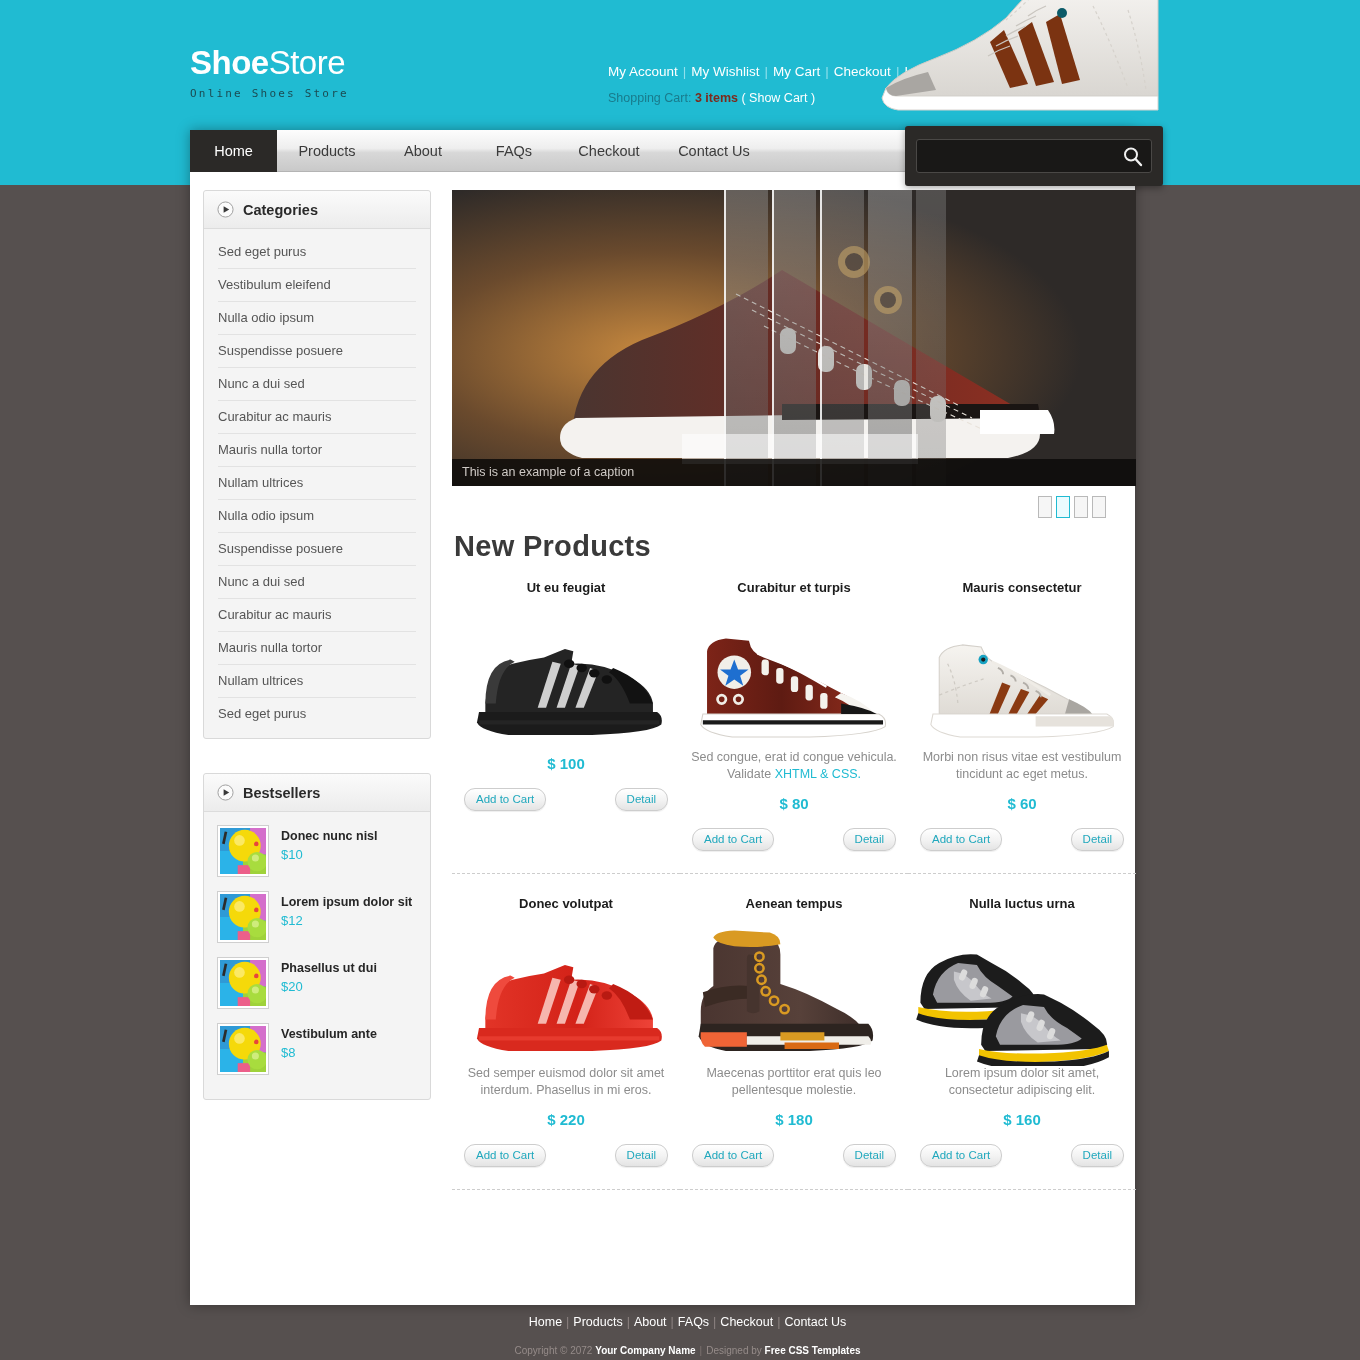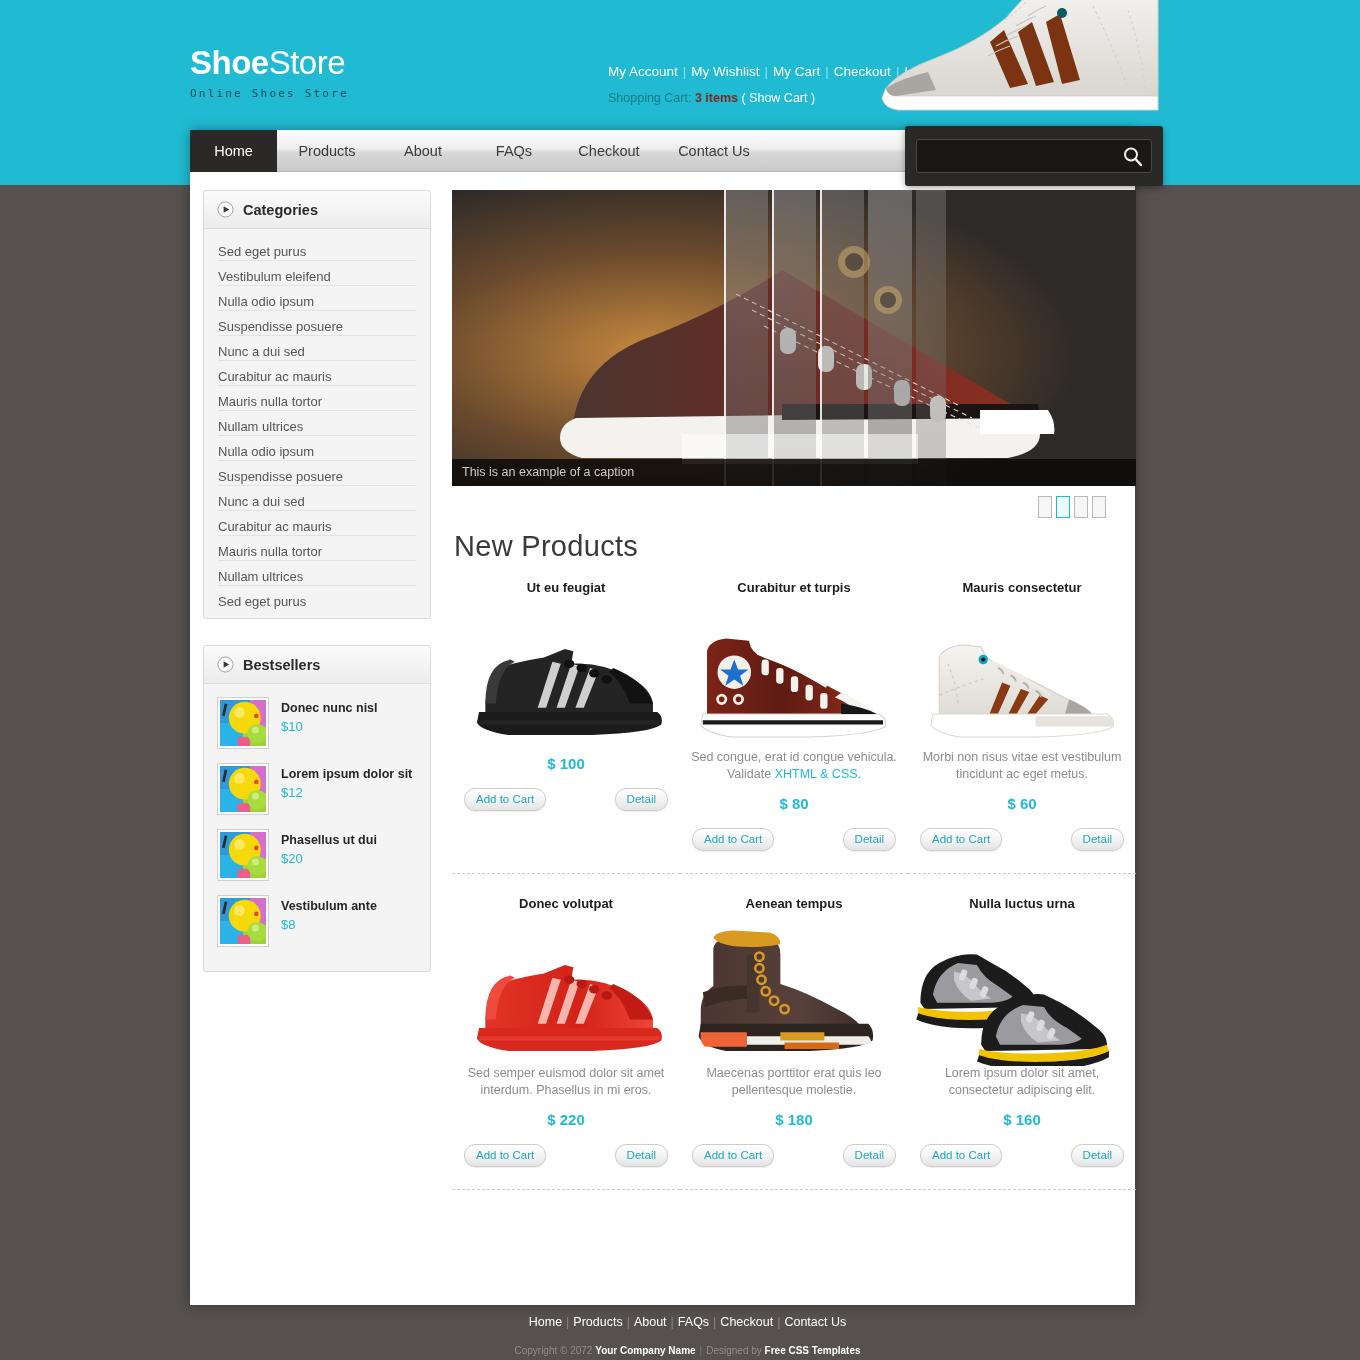--- a/index.html
+++ b/index.html
@@ -84,33 +84,33 @@
   #search-btn { position:absolute; right:6px; top:5px; width:24px; height:24px; cursor:pointer; }
 
   
   #content { position:absolute; left:0; top:43px; width:945px; }
   #sidebar { position:absolute; left:13px; top:17px; width:228px; }
   #main { position:absolute; left:262px; top:17px; width:668px; }
 
   
   .side-box {
     background:#f4f4f4; border:1px solid #d9d9d9; border-radius:3px;
-    margin-bottom:26px;
+    margin-bottom:34px;
   }
   .side-head {
     height:38px; display:flex; align-items:center;
     background:linear-gradient(to bottom,#fbfbfb 0%,#ececec 100%);
     border-bottom:1px solid #dcdcdc; border-radius:3px 3px 0 0;
     padding-left:13px;
   }
   .side-head .arrow-ico { width:17px; height:17px; margin-right:9px; }
   .side-head h3 { margin:0; font-size:14.5px; color:#2a2a2a; font-weight:bold; }
   .cat-list { list-style:none; margin:0; padding:7px 14px 8px 14px; }
   .cat-list li {
-    font-size:13px; color:#555; padding:8px 0 1px 0;
+    font-size:13px; color:#555; padding:8px 0 9px 0;
     border-bottom:1px solid #e2e2e2; cursor:pointer;
   }
   .cat-list li:last-child { border-bottom:none; }
 
   .bs-list { list-style:none; margin:0; padding:13px 13px 10px 13px; }
   .bs-list li { display:flex; margin-bottom:14px; }
   .bs-thumb {
     width:52px; height:52px; background:#fff; border:1px solid #cfcfcf;
     padding:2px; flex:0 0 auto; margin-right:12px;
   }
@@ -125,21 +125,21 @@
     background:rgba(12,10,9,.85);
     color:#cfcac6; font-size:12.5px; line-height:27px; padding-left:10px;
   }
   #banner-pager { position:absolute; right:14px; top:306px; display:flex; gap:4px; }
   .pager-dot { width:14px; height:22px; background:#f6f6f6; border:1px solid #b9b9b9; cursor:pointer; }
   .pager-dot.on { border-color:#20bbd2; background:#eafbfe; }
 
   
   #np-title {
     position:absolute; left:2px; top:340px;
-    font-size:29px; color:#3a3a3a; font-weight:normal; letter-spacing:.3px; margin:0;
+    font-size:29px; color:#3a3a3a; font-weight:bold; letter-spacing:.3px; margin:0;
   }
   #prod-grid { position:absolute; left:0; top:390px; width:684px; }
   .prod-row { display:flex; }
   .prod-cell {
     width:228px; padding:0 4px 0 4px; text-align:center;
     border-bottom:1px dashed #cdcdcd; padding-bottom:22px; margin-bottom:22px;
   }
   .prod-name { font-size:13px; font-weight:bold; color:#1c1c1c; margin-bottom:8px; }
   .prod-img { width:100%; height:140px; }
   .prod-desc { font-size:12.5px; color:#8c8c8c; line-height:17px; margin-top:6px; min-height:34px; }

